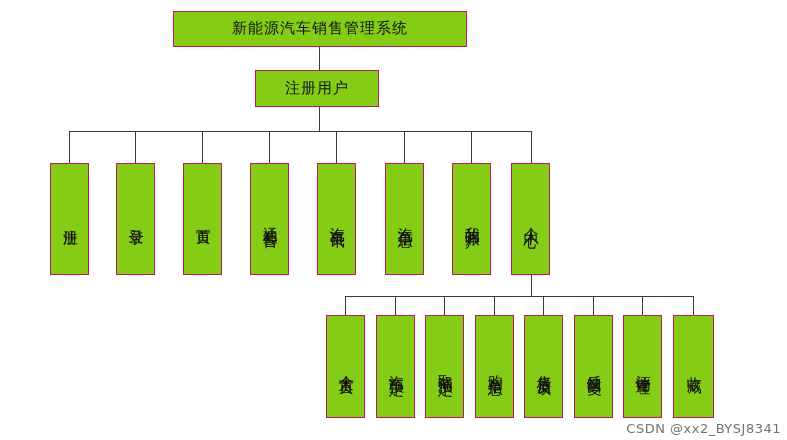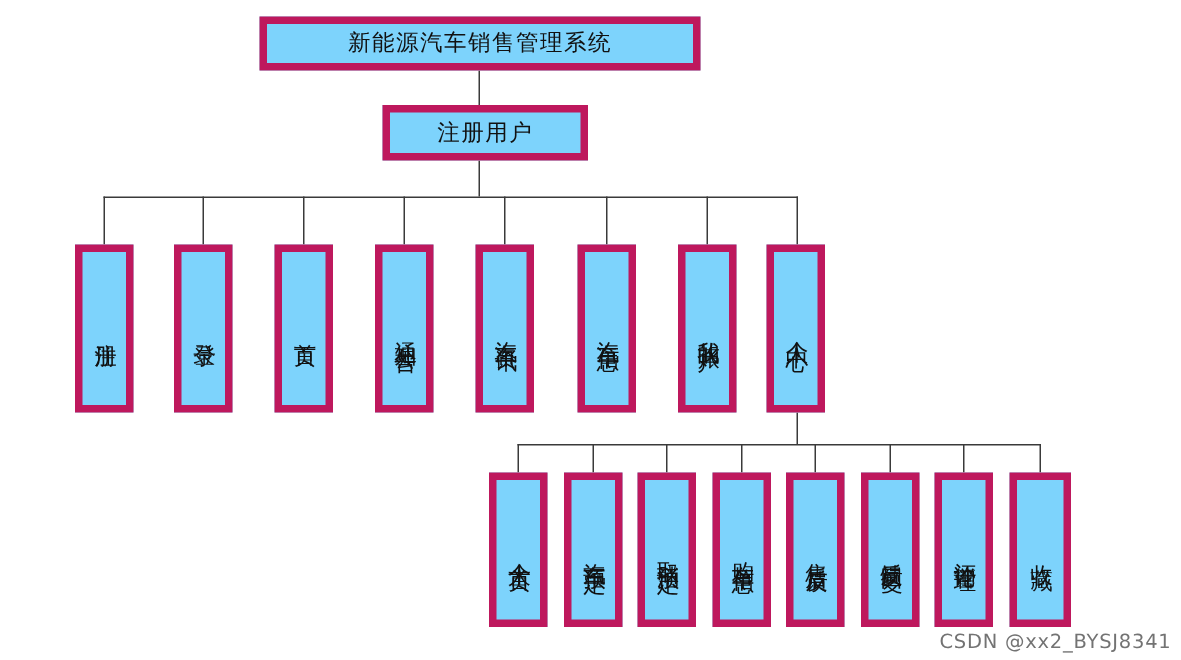--- a/index.html
+++ b/index.html
@@ -13,22 +13,22 @@
   #canvas {
     position: relative;
     width: 787px;
     height: 440px;
     background: #ffffff;
     overflow: hidden;
   }
   .node {
     position: absolute;
     box-sizing: border-box;
-    border: 5px solid #be185d;
-    background: #7dd3fc;
+    border: 1px solid #be185d;
+    background: #84cc16;
     display: flex;
     align-items: center;
     justify-content: center;
     color: #111111;
     line-height: 1.18;
     z-index: 3;
   }
   .node.h {
     
     font-size: 15px;
@@ -94,21 +94,21 @@
   <div class="edge vl" style="left:494px; top:296px; height:19px;"></div>
   <div class="edge vl" style="left:543px; top:296px; height:19px;"></div>
   <div class="edge vl" style="left:593px; top:296px; height:19px;"></div>
   <div class="edge vl" style="left:642px; top:296px; height:19px;"></div>
   <div class="edge vl" style="left:693px; top:296px; height:19px;"></div>
 
   <div class="node h" id="node-root" style="left: 173px; top: 11px; width: 294px; height: 36px;">
     <span class="lbl">新能源汽车销售管理系统</span>
   </div>
 
-  <div class="node h" id="node-level2" style="left: 255px; top: 70px; width: 137px; height: 37px;">
+  <div class="node h" id="node-level2" style="left: 255px; top: 70px; width: 124px; height: 37px;">
     <span class="lbl">注册用户</span>
   </div>
 
   <div id="level3-nodes">
       <div class="node v" style="left: 50px; top: 163px; width: 39px; height: 112px;">
         <span class="lbl">注册</span>
       </div>
       <div class="node v" style="left: 116px; top: 163px; width: 39px; height: 112px;">
         <span class="lbl">登录</span>
       </div>

